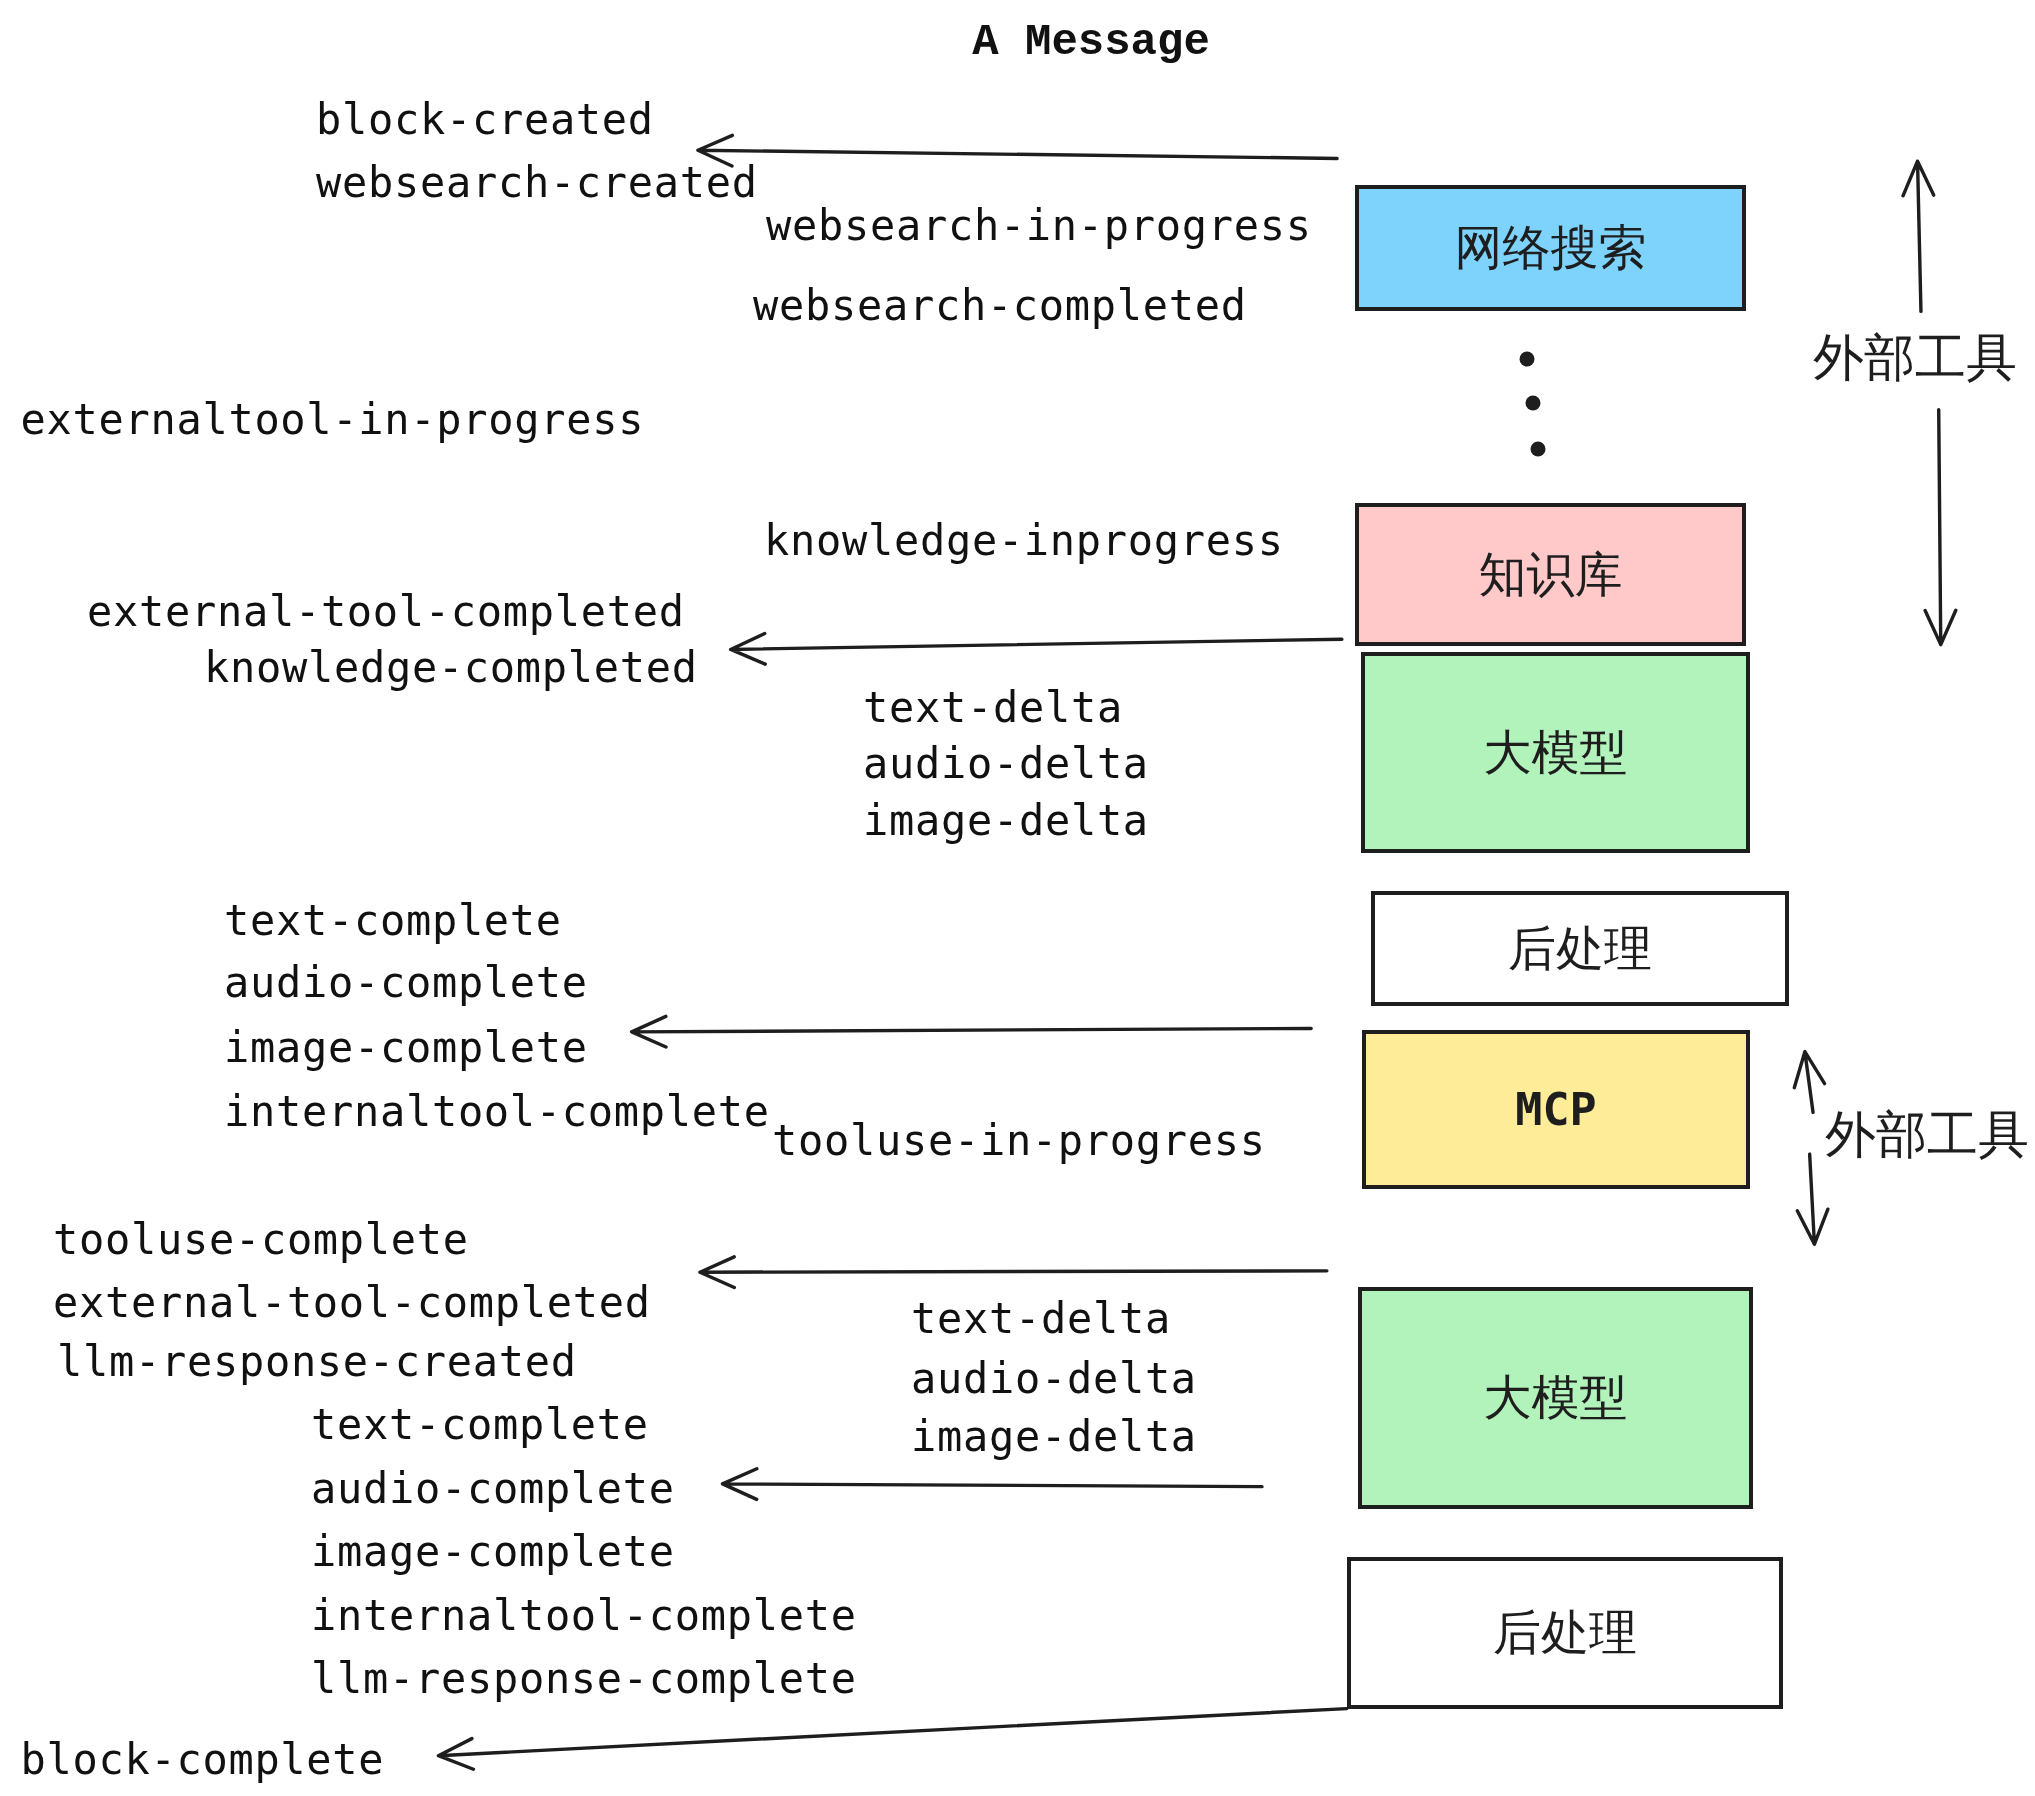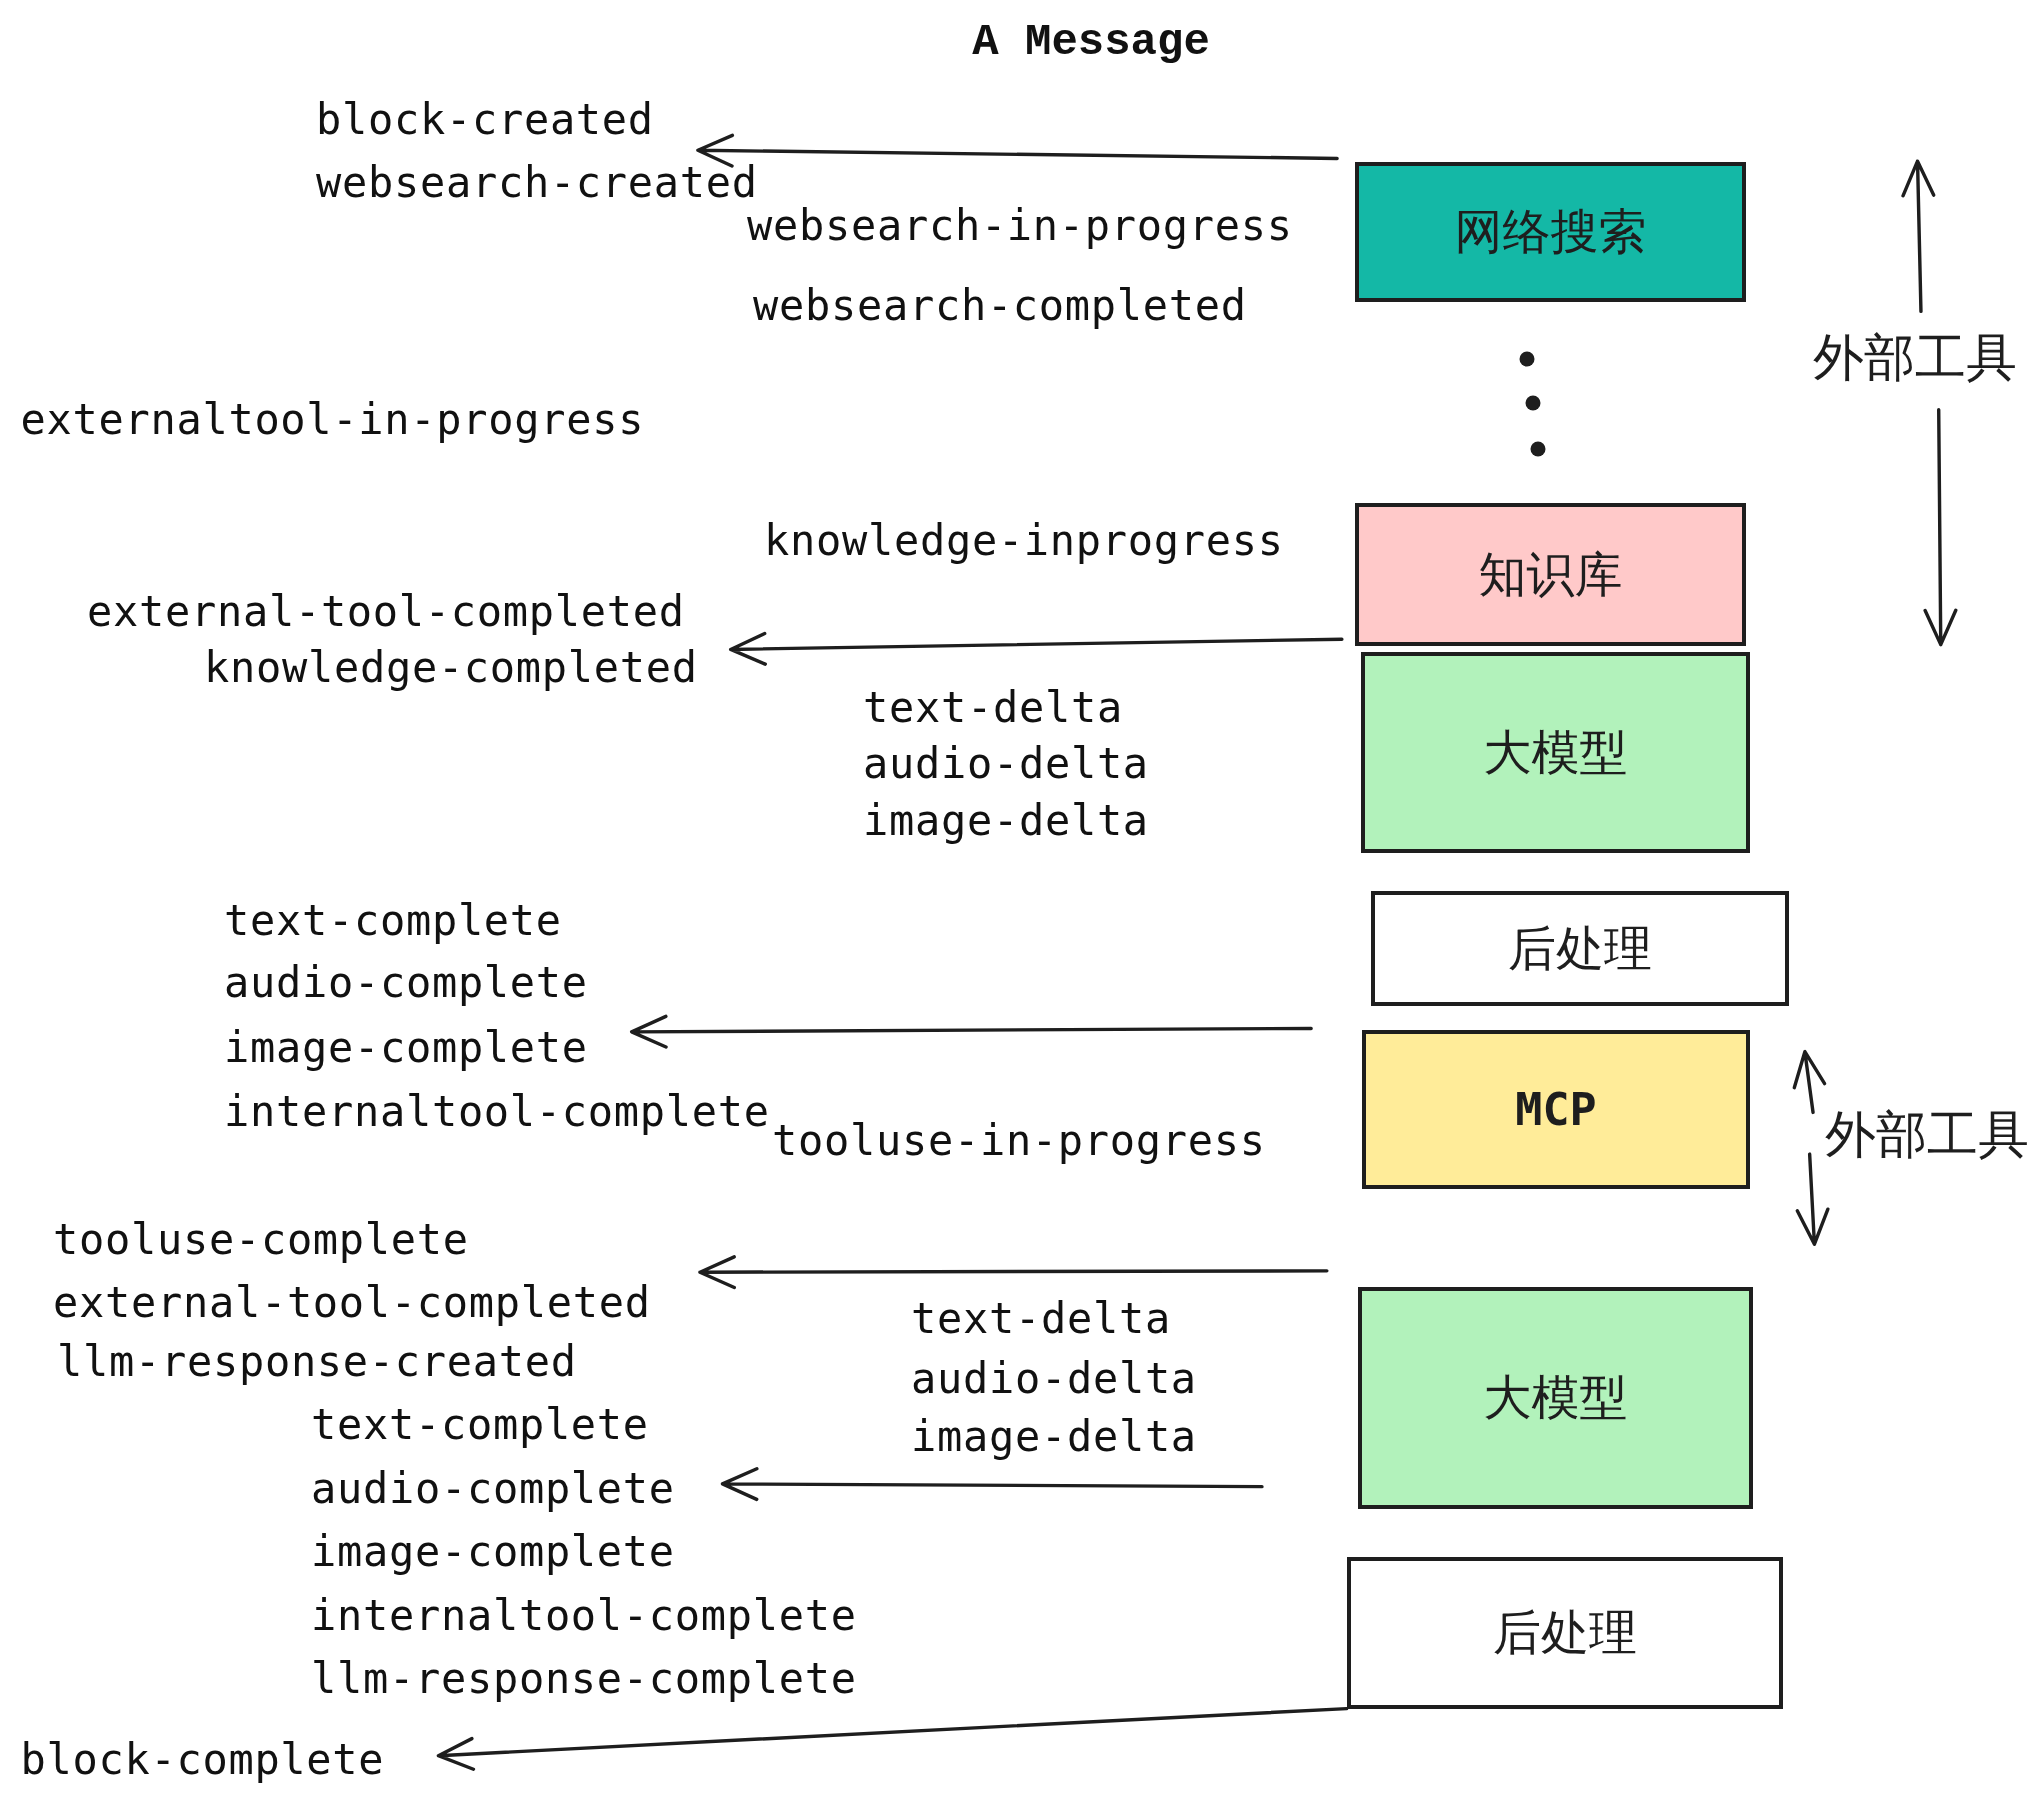--- a/index.html
+++ b/index.html
@@ -32,21 +32,21 @@
       <path d="M1920 1506L925 1511M975.1 1488.3L925 1511L975.3 1533.2" fill="none" stroke="#1e1e1e" stroke-width="5" stroke-linecap="round" stroke-linejoin="round"></path>
       <path d="M1943 1861L1025 1863M1075.2 1840.5L1025 1863L1075.3 1885.3" fill="none" stroke="#1e1e1e" stroke-width="5" stroke-linecap="round" stroke-linejoin="round"></path>
       <path d="M1848 2177L1058 2173M1108.3 2150.8L1058 2173L1108.1 2195.7" fill="none" stroke="#1e1e1e" stroke-width="5" stroke-linecap="round" stroke-linejoin="round"></path>
       <path d="M1972 2502L642 2571M691.0 2546.0L642 2571L693.3 2590.8" fill="none" stroke="#1e1e1e" stroke-width="5" stroke-linecap="round" stroke-linejoin="round"></path>
       <path d="M2813 456L2808 236M2831.6 285.7L2808 236L2786.7 286.7" fill="none" stroke="#1e1e1e" stroke-width="5" stroke-linecap="round" stroke-linejoin="round"></path>
       <path d="M2839 600L2842 944M2819.1 894.0L2842 944L2864.0 893.6" fill="none" stroke="#1e1e1e" stroke-width="5" stroke-linecap="round" stroke-linejoin="round"></path>
       <path d="M2655 1629L2643 1540M2671.9 1586.8L2643 1540L2627.5 1592.8" fill="none" stroke="#1e1e1e" stroke-width="5" stroke-linecap="round" stroke-linejoin="round"></path>
       <path d="M2650 1690L2657 1822M2631.9 1773.0L2657 1822L2676.7 1770.7" fill="none" stroke="#1e1e1e" stroke-width="5" stroke-linecap="round" stroke-linejoin="round"></path>
     </svg>
   <div class="title" style="left: 1091px; top: 42px;">A Message</div>
-<div class="box" style="left: 1355px; top: 162px; width: 391px; height: 140px; background: #14b8a6;">
+<div class="box" style="left: 1355px; top: 185px; width: 391px; height: 126px; background: #7dd3fc;">
       <span class="lbl">网络搜索</span>
     </div>
     <div class="box" style="left: 1355px; top: 503px; width: 391px; height: 143px; background: rgb(255, 201, 201);">
       <span class="lbl">知识库</span>
     </div>
     <div class="box" style="left: 1361px; top: 652px; width: 389px; height: 201px; background: rgb(178, 242, 187);">
       <span class="lbl">大模型</span>
     </div>
     <div class="box" style="left: 1371px; top: 891px; width: 418px; height: 115px; background: rgb(255, 255, 255);">
       <span class="lbl">后处理</span>
@@ -55,21 +55,21 @@
       <span class="lbl latin">MCP</span>
     </div>
     <div class="box" style="left: 1358px; top: 1287px; width: 395px; height: 222px; background: rgb(178, 242, 187);">
       <span class="lbl">大模型</span>
     </div>
     <div class="box" style="left: 1347px; top: 1557px; width: 436px; height: 152px; background: rgb(255, 255, 255);">
       <span class="lbl">后处理</span>
     </div>
     <div class="event" style="left: 316px; top: 119px; text-align: center;">block-created</div>
     <div class="event" style="left: 316px; top: 182px;">websearch-created</div>
-    <div class="event" style="left: 747px; top: 225px;">websearch-in-progress</div>
+    <div class="event" style="left: 766px; top: 225px;">websearch-in-progress</div>
     <div class="event" style="left: 753px; top: 305px;">websearch-completed</div>
     <div class="event" style="left: 20.5px; top: 419px;">externaltool-in-progress</div>
     <div class="event" style="left: 764px; top: 540px;">knowledge-inprogress</div>
     <div class="event" style="left: 87px; top: 611px;">external-tool-completed</div>
     <div class="event" style="left: 204px; top: 667px;">knowledge-completed</div>
     <div class="event" style="left: 863px; top: 707px;">text-delta</div>
     <div class="event" style="left: 863px; top: 763px;">audio-delta</div>
     <div class="event" style="left: 863px; top: 820px;">image-delta</div>
     <div class="event" style="left: 224px; top: 920px;">text-complete</div>
     <div class="event" style="left: 224px; top: 982px;">audio-complete</div>

